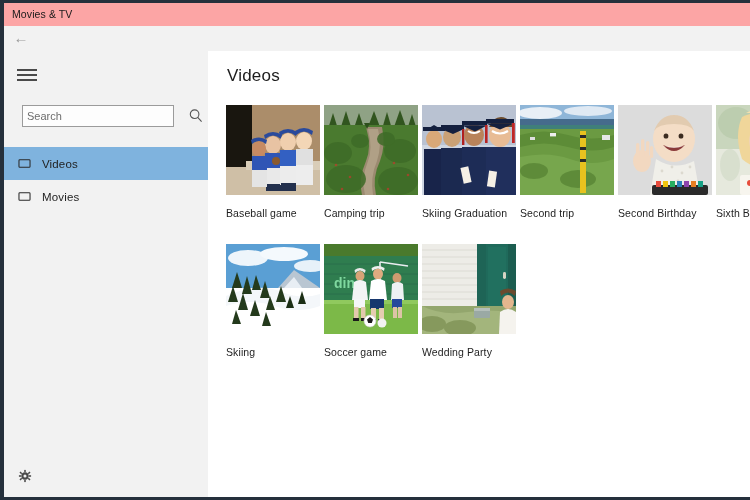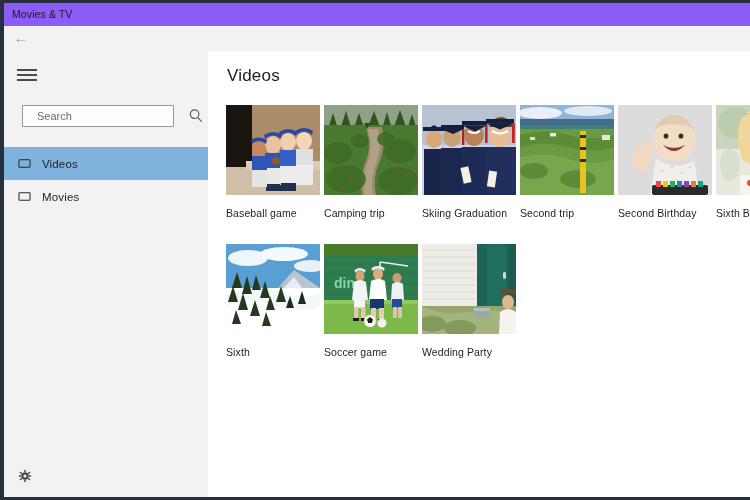--- a/index.html
+++ b/index.html
@@ -29,21 +29,21 @@
     height: 494px;
     background: #f2f2f2;
     overflow: hidden;
   }
 
   .titlebar {
     position: absolute;
     left: 0; top: 0;
     width: 746px;
     height: 23px;
-    background: #8b5cf6;
+    background: #fca5a5;
   }
   .titlebar-text {
     position: absolute;
     left: 8px;
     top: 5px;
     font-size: 10.5px;
     color: #1a1a1a;
     letter-spacing: .1px;
     white-space: nowrap;
   }
@@ -106,21 +106,21 @@
     position: absolute;
     left: 18px;
     top: 0;
     width: 152px;
     height: 22px;
     border: 1px solid #9b9b9b;
     background: #fdfdfd;
     font-family: "Liberation Sans", sans-serif;
     font-size: 11px;
     color: #3a3a3a;
-    padding: 0 14px;
+    padding: 0 4px;
     outline: none;
   }
   .search-input::placeholder { color: #6d6d6d; opacity: 1; }
 
   .search-icon {
     position: absolute;
     left: 183px;
     top: 2px;
     width: 18px;
     height: 18px;
@@ -553,21 +553,21 @@
                   <path d="M50 58l5-16 5 16z"></path>
                     <path d="M6 80l4-14 5 14z"></path>
                   <path d="M36 82l4-14 5 14z"></path>
                 </g>
                 <g fill="#1c2f16">
                   <path d="M60 64l4-12 4 12z"></path>
                     <path d="M72 60l4-13 4 13z"></path>
                 </g>
               </svg>
             </div>
-            <div class="tile-label">Sixth</div>
+            <div class="tile-label">Skiing</div>
           </div>
 
           <div class="tile">
             <div class="thumb">
               <svg viewBox="0 0 94 90" preserveAspectRatio="none">
                 <rect width="94" height="90" fill="#6fae3e"></rect>
                 <rect width="94" height="14" fill="#4a7a2c"></rect>
                 <rect y="12" width="94" height="48" fill="#2f7d4f"></rect>
                 <g stroke="#28694a" stroke-width="1" opacity=".7">
                   <line x1="0" y1="20" x2="94" y2="20"></line>

